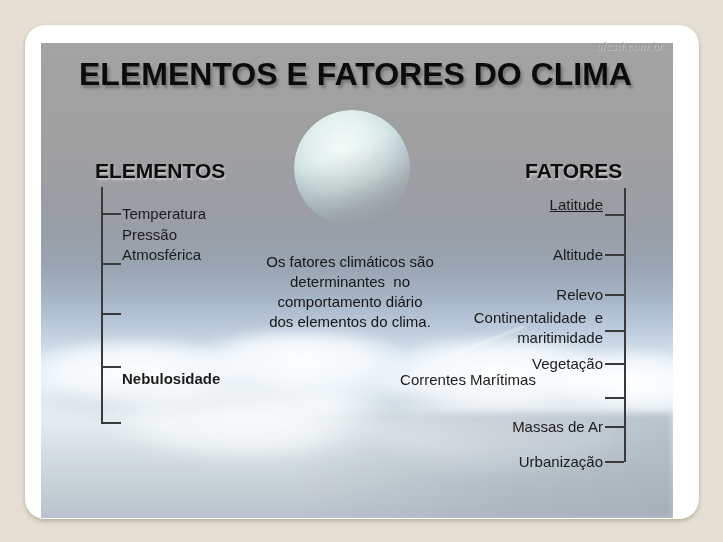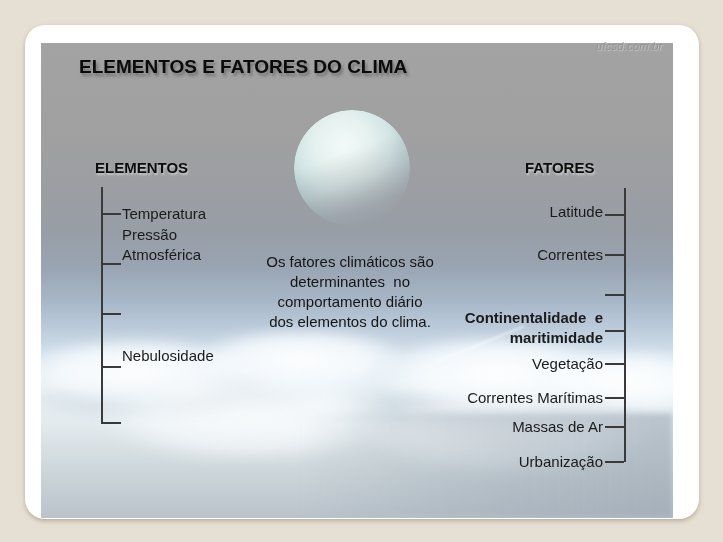--- a/index.html
+++ b/index.html
@@ -46,26 +46,26 @@
     background:linear-gradient(90deg, rgba(146,160,173,0) 0%, rgba(147,161,174,0.4) 55%, rgba(142,155,168,0.5) 100%);
     filter:blur(3px);
   }
   .contrail {
     position:absolute; left:395px; top:318px; width:95px; height:2px;
     background:rgba(255,255,255,0.55); transform:rotate(-22deg);
     transform-origin:left center; filter:blur(1px);
   }
   .slide-title {
     position:absolute; left:38px; top:13px;
-    font-size:19px; font-weight:800; color:#0b0b0b; white-space:nowrap;
+    font-size:32px; font-weight:800; color:#0b0b0b; white-space:nowrap;
     text-shadow:2px 3px 3px rgba(70,70,70,0.5);
   }
   .col-heading {
     position:absolute; top:116px;
-    font-size:15px; font-weight:800; color:#0d0d0d; white-space:nowrap;
+    font-size:21px; font-weight:800; color:#0d0d0d; white-space:nowrap;
     text-shadow:1px 2px 2px rgba(235,235,235,0.55);
   }
   #elements-heading { left:54px; }
   #factors-heading  { left:484px; }
   .vline { position:absolute; width:1.5px; background:#3a3a3a; }
   #elements-vline { left:60px;  top:144px; height:236px; }
   #factors-vline  { left:583px; top:145px; height:274px; }
   .tick { position:absolute; height:1.5px; width:19.5px; background:#3a3a3a; }
   .tick.l { left:60px; }
   .tick.r { left:563.5px; }
@@ -115,38 +115,39 @@
     <div class="vline" id="elements-vline"></div>
     <div class="tick l" style="top:170px;"></div>
     <div class="tick l" style="top:220px;"></div>
     <div class="tick l" style="top:270px;"></div>
     <div class="tick l" style="top:323px;"></div>
     <div class="tick l" style="top:379px;"></div>
 
     <div class="item-label l" style="top:161px;">Temperatura</div>
     <div class="item-label l" style="top:182px;">Pressão
 Atmosférica</div>
-    <div class="item-label l" style="top:303px;">Nebulosidade</div>
+    <div class="item-label l" style="top:326px;font-weight:bold;">Nebulosidade</div>
 
     <div class="vline" id="factors-vline"></div>
     <div class="tick r" style="top:171px;"></div>
     <div class="tick r" style="top:211px;"></div>
     <div class="tick r" style="top:251px;"></div>
     <div class="tick r" style="top:287px;"></div>
     <div class="tick r" style="top:320px;"></div>
     <div class="tick r" style="top:354px;"></div>
     <div class="tick r" style="top:383px;"></div>
     <div class="tick r" style="top:418px;"></div>
 
-    <div class="item-label r" style="top:159px;">Latitude</div>
-    <div class="item-label r" style="top:202px;">Correntes</div>
-    <div class="item-label r" style="top:265px;font-weight:bold;">Continentalidade  e
+    <div class="item-label r" style="top:152px;text-decoration:underline;">Latitude</div>
+    <div class="item-label r" style="top:202px;">Altitude</div>
+    <div class="item-label r" style="top:242px;">Relevo</div>
+    <div class="item-label r" style="top:265px;">Continentalidade  e
 maritimidade</div>
     <div class="item-label r" style="top:311px;">Vegetação</div>
-    <div class="item-label r" style="top:345px;">Correntes Marítimas</div>
+    <div class="item-label r" style="top:327px;text-align:center;">Correntes Marítimas</div>
     <div class="item-label r" style="top:374px;">Massas de Ar</div>
     <div class="item-label r" style="top:409px;">Urbanização</div>
 
     <div class="center-text">Os fatores climáticos são
 determinantes  no
 comportamento diário
 dos elementos do clima.</div>
   </div>
 
   <div class="watermark">ufcsd.com.br</div>

